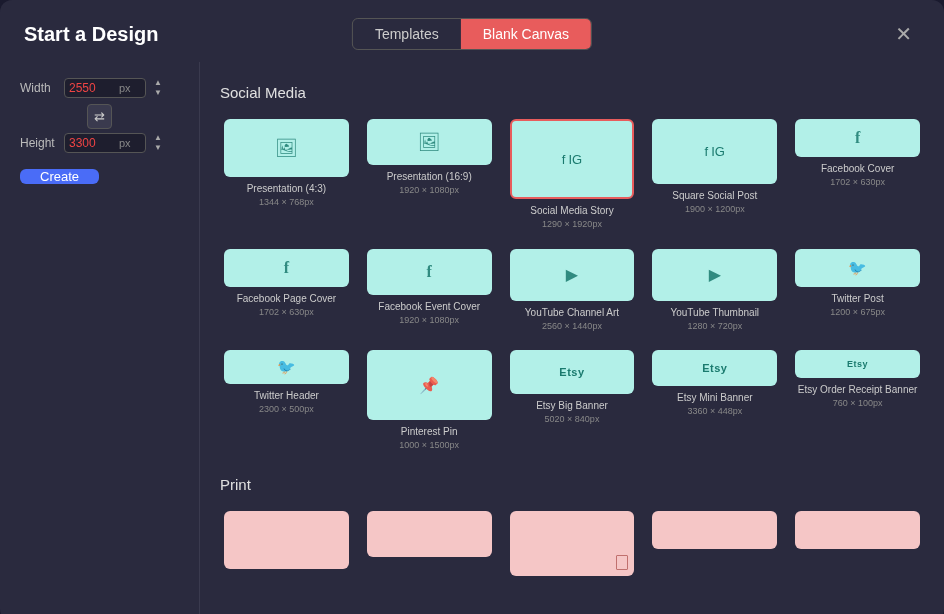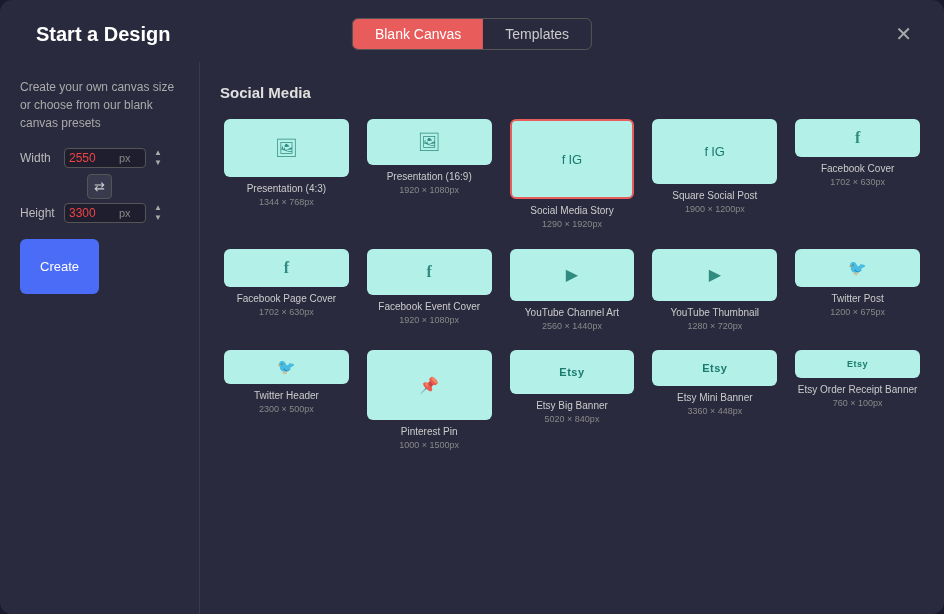--- a/index.html
+++ b/index.html
@@ -26,21 +26,20 @@
       display: flex;
       align-items: center;
       justify-content: space-between;
       padding: 18px 24px 12px 24px;
       flex-shrink: 0;
     }
     .modal-title {
       font-size: 20px;
       font-weight: 600;
       color: #ffffff;
-      margin-left: 12px;
     }
     .tab-group {
       display: flex;
       gap: 0;
       border: 1px solid #555;
       border-radius: 6px;
       overflow: hidden;
       position: absolute;
       left: 50%;
       transform: translateX(-50%);
@@ -138,37 +137,37 @@
       color: #ccc;
       cursor: pointer;
       font-size: 13px;
       padding: 4px 6px;
     }
     .create-btn {
       background: #4a6cf7;
       color: #fff;
       border: none;
       border-radius: 6px;
-      padding: 20px 20px;
+      padding: 0 20px;
       font-size: 13px;
       cursor: pointer;
       margin-top: 10px;
       font-weight: 500;
     }
     .right-panel {
       flex: 1;
       overflow-y: auto;
       padding: 16px 20px;
     }
     .right-panel::-webkit-scrollbar { width: 6px; }
     .right-panel::-webkit-scrollbar-track { background: #2a2a3e; }
     .right-panel::-webkit-scrollbar-thumb { background: #555; border-radius: 3px; }
     .section-title {
       font-size: 15px;
-      font-weight: 700;
+      font-weight: 400;
       color: #e0e0e0;
       margin-bottom: 14px;
       margin-top: 6px;
     }
     .grid {
       display: grid;
       grid-template-columns: repeat(5, 1fr);
       gap: 10px;
       margin-bottom: 20px;
     }
@@ -231,30 +230,29 @@
     }
   </style>
 </head>
 <body>
 
 <div class="modal-overlay">
 
   <div class="modal-header">
     <span class="modal-title">Start a Design</span>
     <div class="tab-group">
+      <button class="tab-btn">Templates</button>
       <button class="tab-btn active">Blank Canvas</button>
-      <button class="tab-btn">Templates</button>
     </div>
     <button class="close-btn">✕</button>
   </div>
 
   <div class="modal-body">
 
     <div class="left-panel">
-      <p>Create your own canvas size or choose from our blank canvas presets</p>
 
       <div class="input-row">
         <span class="input-label">Width</span>
         <div class="dim-input-wrap">
           <input class="dim-input" type="text" value="2550" style="">
           <span class="dim-unit">px</span>
         </div>
         <div class="stepper">
           <button>▲</button>
           <button>▼</button>
@@ -423,15 +421,48 @@
               <span class="thumb-text" style="font-size:9px;">Etsy</span>
             </div>
             <div class="card-label">
               Etsy Order Receipt Banner<br><span class="dims">760 × 100px</span>
             </div>
           </div>
 
         </div>
       </div>
 
+      <div>
+        <div class="section-title">Print</div>
+        <div class="grid">
+
+          <div class="card">
+            <div class="card-thumb ratio-4-3" style="background:#f5c6c6;"></div>
+            <div class="card-label"></div>
+          </div>
+
+          <div class="card">
+            <div class="card-thumb ratio-16-9" style="background:#f5c6c6;"></div>
+            <div class="card-label"></div>
+          </div>
+
+          <div class="card">
+            <div class="card-thumb ratio-square" style="background:#f5c6c6; position:relative;">
+              <span style="position:absolute; bottom:4px; right:4px; width:12px; height:15px; border:1.5px solid #c0706e; border-radius:1px;"></span>
+            </div>
+            <div class="card-label"></div>
+          </div>
+
+          <div class="card">
+            <div class="card-thumb ratio-wide" style="background:#f5c6c6;"></div>
+            <div class="card-label"></div>
+          </div>
+
+          <div class="card">
+            <div class="card-thumb ratio-wide" style="background:#f5c6c6;"></div>
+            <div class="card-label"></div>
+          </div>
+
+        </div>
+      </div>
     </div>
   </div>
 </div>
 
 </body></html>

